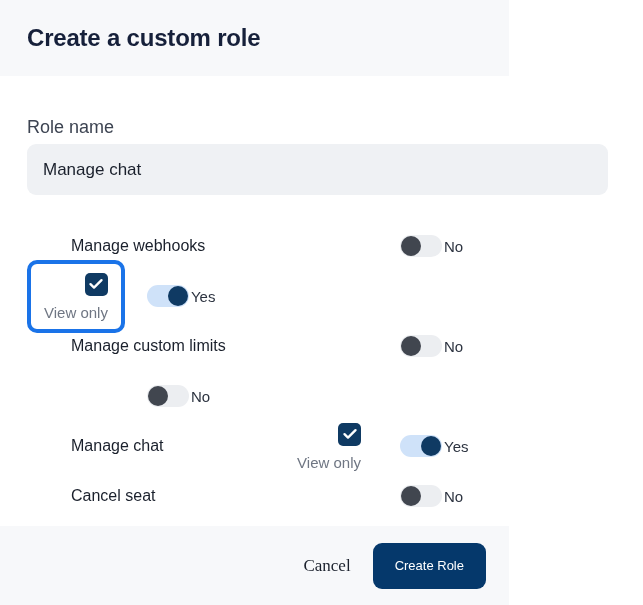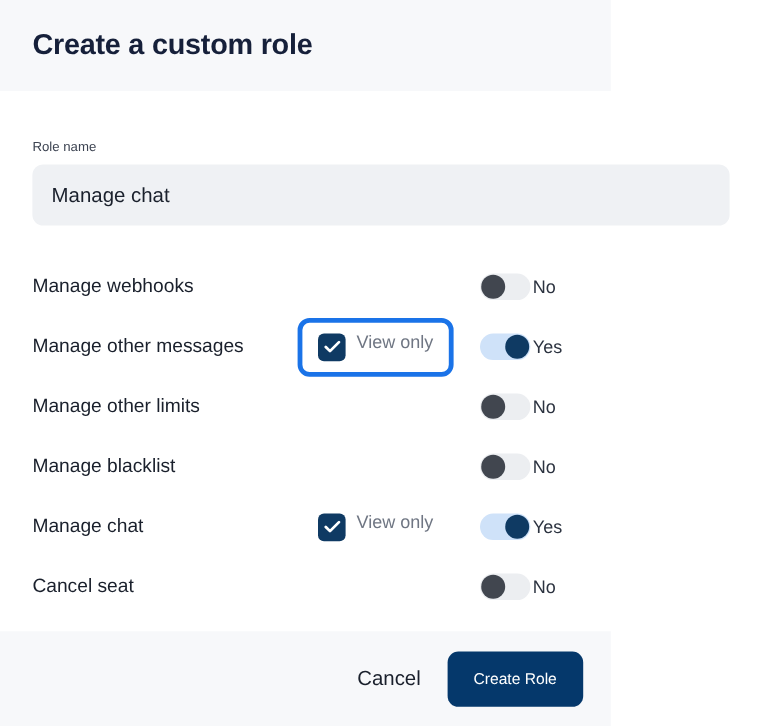--- a/index.html
+++ b/index.html
@@ -50,21 +50,21 @@
     padding: 0 27px;
     box-sizing: border-box;
     position: relative;
   }
 
   
   .field-group {
     padding-top: 42px;
   }
   .field-label {
-    font-size: 11px;
+    font-size: 18px;
     color: #3d4452;
     margin-bottom: 8px;
     line-height: 1;
   }
   .field-input {
     width: 581px;
     height: 51px;
     background: #eff1f4;
     border: none;
     border-radius: 9px;
@@ -86,33 +86,35 @@
     display: flex;
     align-items: center;
     position: relative;
   }
   .perm-label {
     font-size: 16px;
     color: #1a202c;
     flex: 1 1 auto;
     line-height: 1;
     white-space: nowrap;
+    margin-left: 44px;
   }
 
   
   .viewonly {
     display: flex;
-    align-items: flex-start;
+    align-items: flex-end;
     gap: 9px;
     margin-right: 22px;
     padding: 9px 13px;
     border-radius: 10px;
     border: 4px solid transparent;
     box-sizing: border-box;
     background: transparent;
+    flex-direction: column;
   }
   .viewonly.focused {
     border-color: #1a73e8;
     background: #ffffff;
   }
   .viewonly.spacer {
     visibility: hidden;
   }
   .checkbox {
     width: 23px;
@@ -182,21 +184,21 @@
     align-items: center;
     justify-content: flex-end;
     padding: 0 12px 0 0;
     box-sizing: border-box;
     flex: 0 0 auto;
     gap: 0;
   }
   .btn-cancel {
     background: none;
     border: none;
-    font-family: Liberation Sans, sans-serif;
+    font-family: Liberation Serif, serif;
     font-size: 17px;
     color: #1a202c;
     cursor: pointer;
     padding: 12px 22px;
     line-height: 1;
   }
   .btn-primary {
     background: #05386b;
     border: none;
     border-radius: 9px;
@@ -234,51 +236,49 @@
             <span class="viewonly-label">View only</span>
           </div>
           <div class="toggle-wrap">
             <div class="toggle">
               <span class="knob"></span>
             </div>
             <span class="toggle-text">No</span>
           </div>
         </div>
         <div class="perm-row">
-          <div class="perm-label">Manage other messages</div>
           <div class="viewonly focused">
             <span class="checkbox">
               <svg width="14" height="11" viewBox="0 0 14 11">
                 <path d="M1.5 5.6 L5 9.1 L12.5 1.6" stroke="#ffffff" stroke-width="2.3" fill="none" stroke-linecap="round" stroke-linejoin="round"></path>
               </svg>
             </span>
             <span class="viewonly-label">View only</span>
           </div>
           <div class="toggle-wrap">
             <div class="toggle on">
               <span class="knob"></span>
             </div>
             <span class="toggle-text">Yes</span>
           </div>
         </div>
         <div class="perm-row">
-          <div class="perm-label">Manage other limits</div>
+          <div class="perm-label">Manage custom limits</div>
           <div class="viewonly spacer">
             <span class="checkbox"></span>
             <span class="viewonly-label">View only</span>
           </div>
           <div class="toggle-wrap">
             <div class="toggle">
               <span class="knob"></span>
             </div>
             <span class="toggle-text">No</span>
           </div>
         </div>
         <div class="perm-row">
-          <div class="perm-label">Manage blacklist</div>
           <div class="viewonly spacer">
             <span class="checkbox"></span>
             <span class="viewonly-label">View only</span>
           </div>
           <div class="toggle-wrap">
             <div class="toggle">
               <span class="knob"></span>
             </div>
             <span class="toggle-text">No</span>
           </div>

